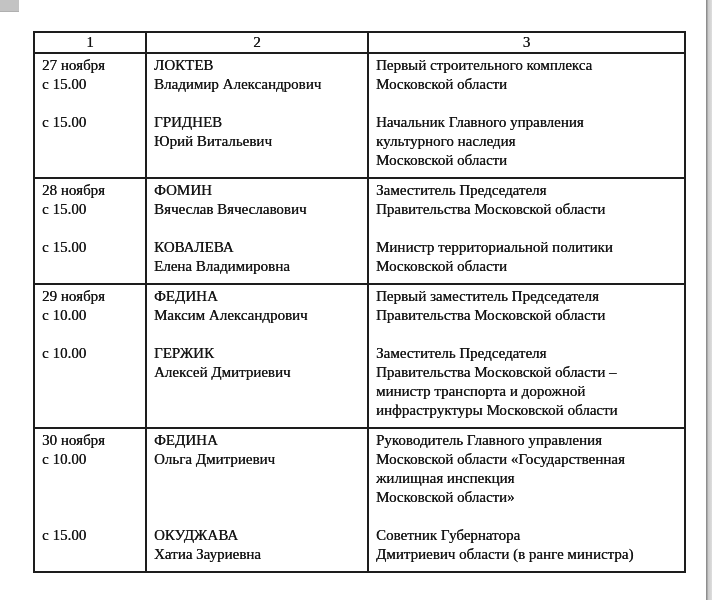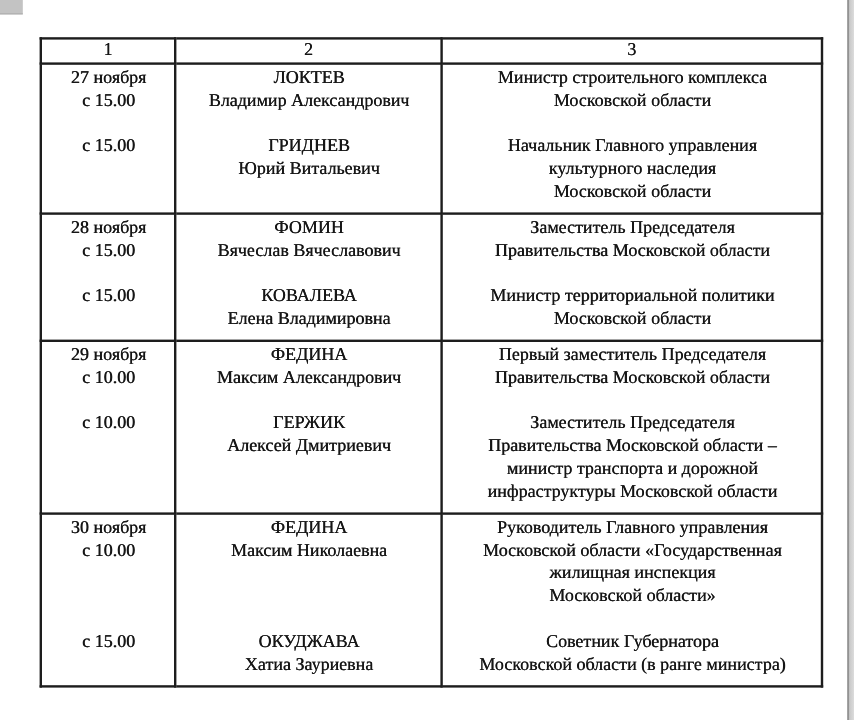--- a/index.html
+++ b/index.html
@@ -39,21 +39,20 @@
     left: 33px;
     top: 31px;
     border-collapse: collapse;
     table-layout: fixed;
     color: #161616;
     text-shadow: 0.25px 0 0 currentColor; 
   }
   table.schedule th,
   table.schedule td {
     border: 2px solid #1d1d1d;
-    text-align: center;
   }
   table.schedule th {
     height: 19px;
     padding: 0;
     font-weight: normal;
     font-size: 15px;
     text-align: center;
     vertical-align: middle;
   }
   table.schedule td {
@@ -95,21 +94,21 @@
             <div class="line">с 15.00</div>
           </td>
           <td>
             <div class="line">ЛОКТЕВ</div>
             <div class="line">Владимир Александрович</div>
             <div class="line">&nbsp;</div>
             <div class="line">ГРИДНЕВ</div>
             <div class="line">Юрий Витальевич</div>
           </td>
           <td>
-            <div class="line">Министр строительного комплекса</div>
+            <div class="line">Первый строительного комплекса</div>
             <div class="line">Московской области</div>
             <div class="line">&nbsp;</div>
             <div class="line">Начальник Главного управления</div>
             <div class="line">культурного наследия</div>
             <div class="line">Московской области</div>
           </td>
         </tr>
         <tr>
           <td>
             <div class="line">28 ноября</div>
@@ -160,34 +159,34 @@
           <td>
             <div class="line">30 ноября</div>
             <div class="line">с 10.00</div>
             <div class="line">&nbsp;</div>
             <div class="line">&nbsp;</div>
             <div class="line">&nbsp;</div>
             <div class="line">с 15.00</div>
           </td>
           <td>
             <div class="line">ФЕДИНА</div>
-            <div class="line">Максим Николаевна</div>
+            <div class="line">Ольга Дмитриевич</div>
             <div class="line">&nbsp;</div>
             <div class="line">&nbsp;</div>
             <div class="line">&nbsp;</div>
             <div class="line">ОКУДЖАВА</div>
             <div class="line">Хатиа Зауриевна</div>
           </td>
           <td>
             <div class="line">Руководитель Главного управления</div>
             <div class="line">Московской области «Государственная</div>
             <div class="line">жилищная инспекция</div>
             <div class="line">Московской области»</div>
             <div class="line">&nbsp;</div>
             <div class="line">Советник Губернатора</div>
-            <div class="line">Московской области (в ранге министра)</div>
+            <div class="line">Дмитриевич области (в ранге министра)</div>
           </td>
         </tr>
       </tbody>
   </table>
 
   <div class="scroll-strip"></div>
 </div>
 
 </body></html>

